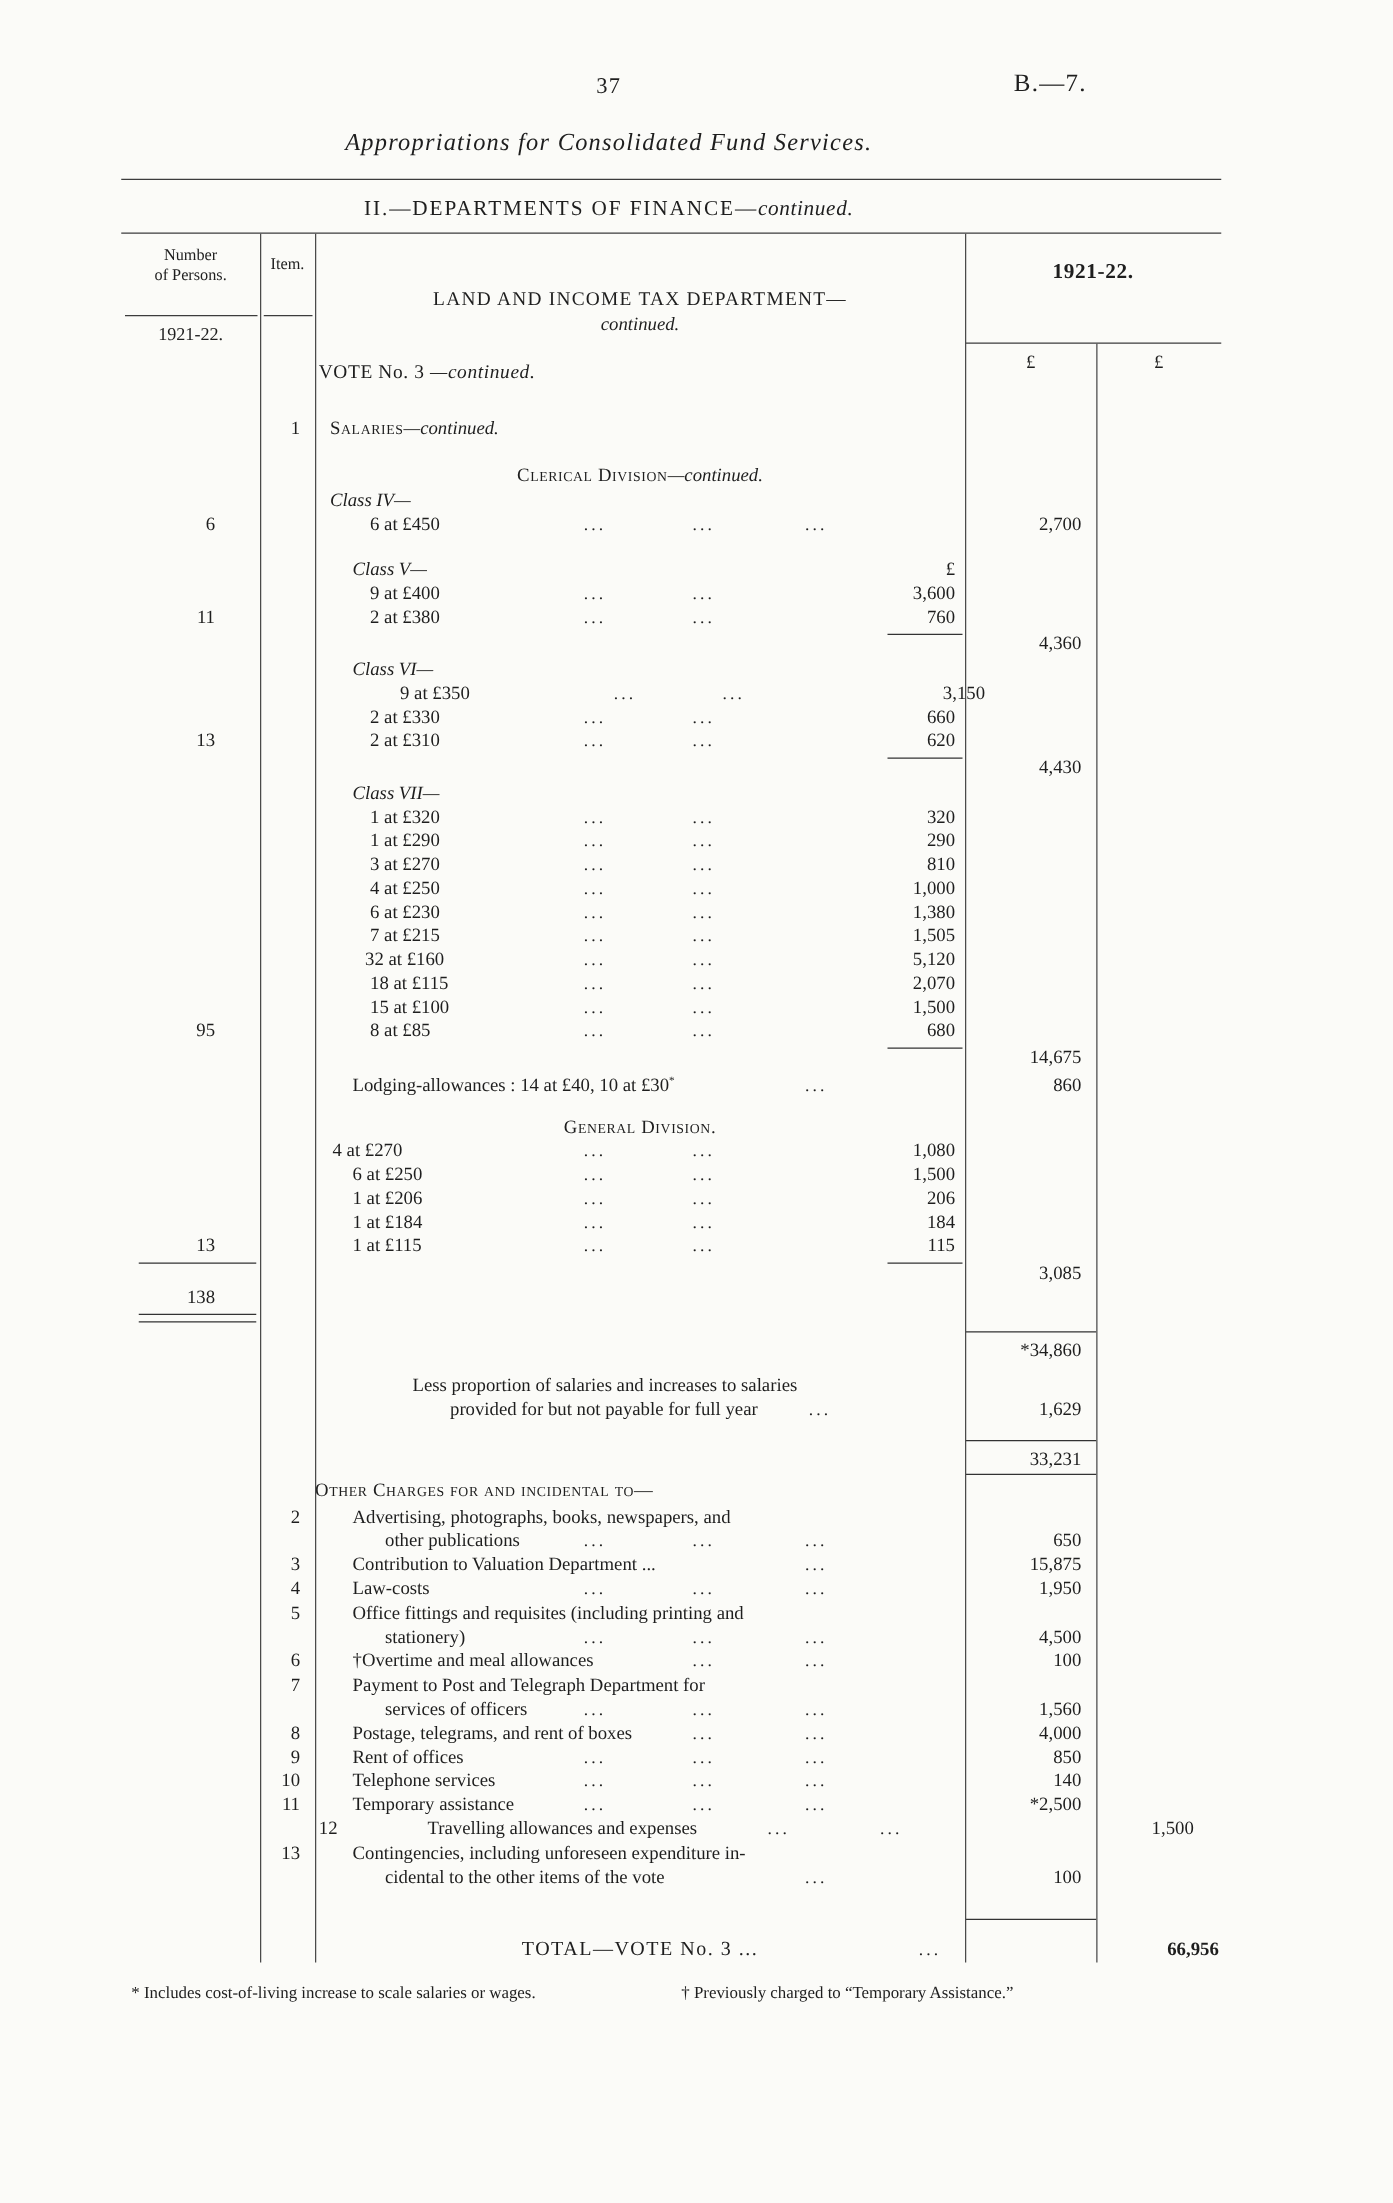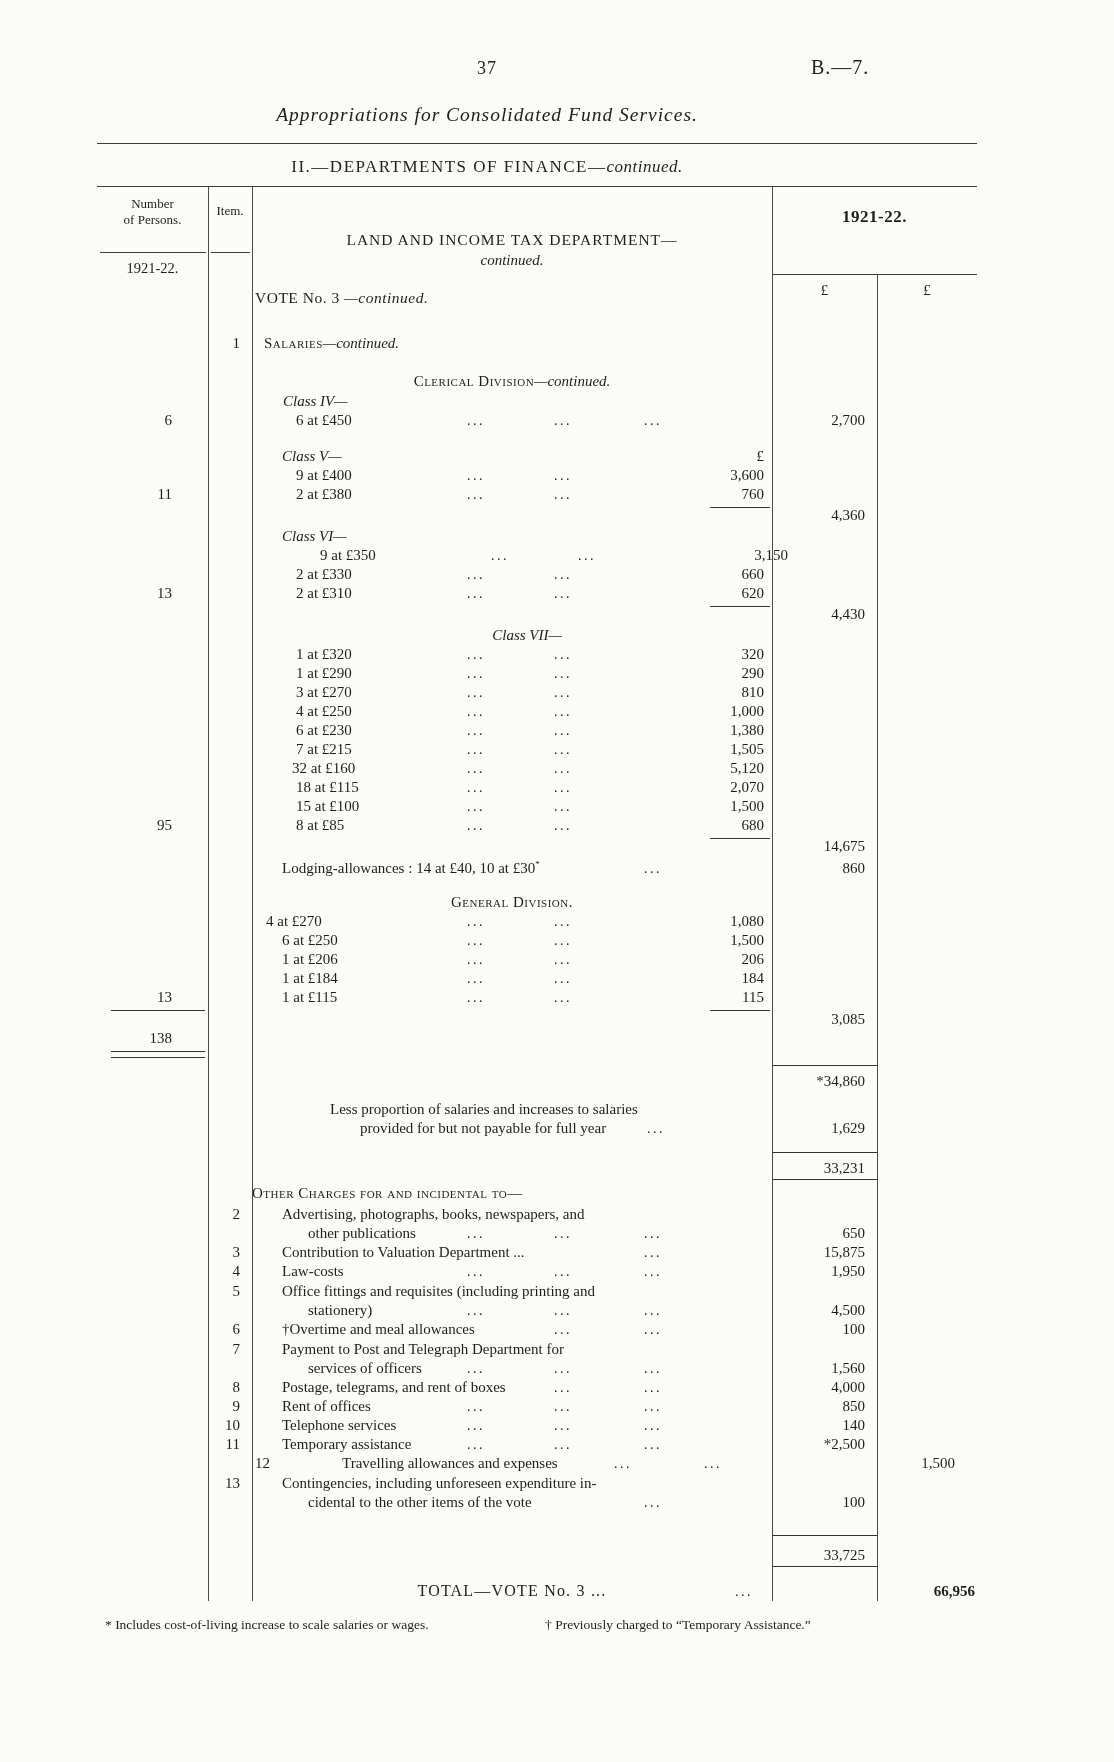--- a/index.html
+++ b/index.html
@@ -105,21 +105,21 @@
           <div class="row" style="height: 38px;">
             <div class="pcell"></div>
             <div class="icell"></div>
             <div class="dcell center"><span class="sc">Clerical Division</span><span class="it">—continued.</span></div>
             <div class="c1cell"></div>
             <div class="c2cell"></div>
           </div>
           <div class="row" style="height: 20px;">
             <div class="pcell"></div>
             <div class="icell"></div>
-            <div class="dcell" style="padding-left: 31px;"><span class="it">Class IV—</span></div>
+            <div class="dcell" style="padding-left: 12px;"><span class="it">Class IV—</span></div>
             <div class="c1cell"></div>
             <div class="c2cell"></div>
           </div>
           <div class="row" style="height: 19px;">
             <div class="pcell">6</div>
             <div class="icell"></div>
             <div class="dcell" style="padding-left: 44px;"><span>6 at £450</span><span class="dots" style="left: 215px;">...</span><span class="dots" style="left: 302px;">...</span><span class="dots" style="left: 392px;">...</span></div>
             <div class="c1cell">2,700</div>
             <div class="c2cell"></div>
           </div>
@@ -184,21 +184,21 @@
             <div class="inrule"></div>
             <div class="pcell"></div>
             <div class="icell"></div>
             <div class="dcell"></div>
             <div class="c1cell">4,430</div>
             <div class="c2cell"></div>
           </div>
           <div class="row" style="height: 21px;">
             <div class="pcell"></div>
             <div class="icell"></div>
-            <div class="dcell" style="padding-left: 30px; text-align: center;"><span class="it">Class VII—</span></div>
+            <div class="dcell" style="padding-left: 30px;"><span class="it">Class VII—</span></div>
             <div class="c1cell"></div>
             <div class="c2cell"></div>
           </div>
           <div class="row" style="height: 19px;">
             <div class="pcell"></div>
             <div class="icell"></div>
             <div class="dcell" style="padding-left: 44px;"><span>1 at £320</span><span class="dots" style="left: 215px;">...</span><span class="dots" style="left: 302px;">...</span><span class="inamt">320</span></div>
             <div class="c1cell"></div>
             <div class="c2cell"></div>
           </div>
@@ -501,28 +501,20 @@
             <div class="icell"></div>
             <div class="dcell" style="padding-left: 56px;"><span>cidental to the other items of the vote</span><span class="dots" style="left: 392px;">...</span></div>
             <div class="c1cell">100</div>
             <div class="c2cell"></div>
           </div>
           <div class="row" style="height: 22px;">
             <div class="pcell"></div>
             <div class="icell"></div>
             <div class="dcell"></div>
             <div class="c1cell"></div>
-            <div class="c2cell"></div>
-          </div>
-          <div class="row" style="height: 31px;">
-            <div class="c1rule"></div>
-            <div class="pcell"></div>
-            <div class="icell"></div>
-            <div class="dcell"></div>
-            <div class="c1cell">33,725</div>
             <div class="c2cell"></div>
           </div>
           <div class="row" style="height: 36px;">
             <div class="c1rule"></div>
             <div class="pcell"></div>
             <div class="icell"></div>
             <div class="dcell center"><span class="lsp">TOTAL—VOTE No. 3  ...</span><span class="dots" style="left: 483px;">...</span></div>
             <div class="c1cell"></div>
             <div class="c2cell bd">66,956</div>
           </div>

